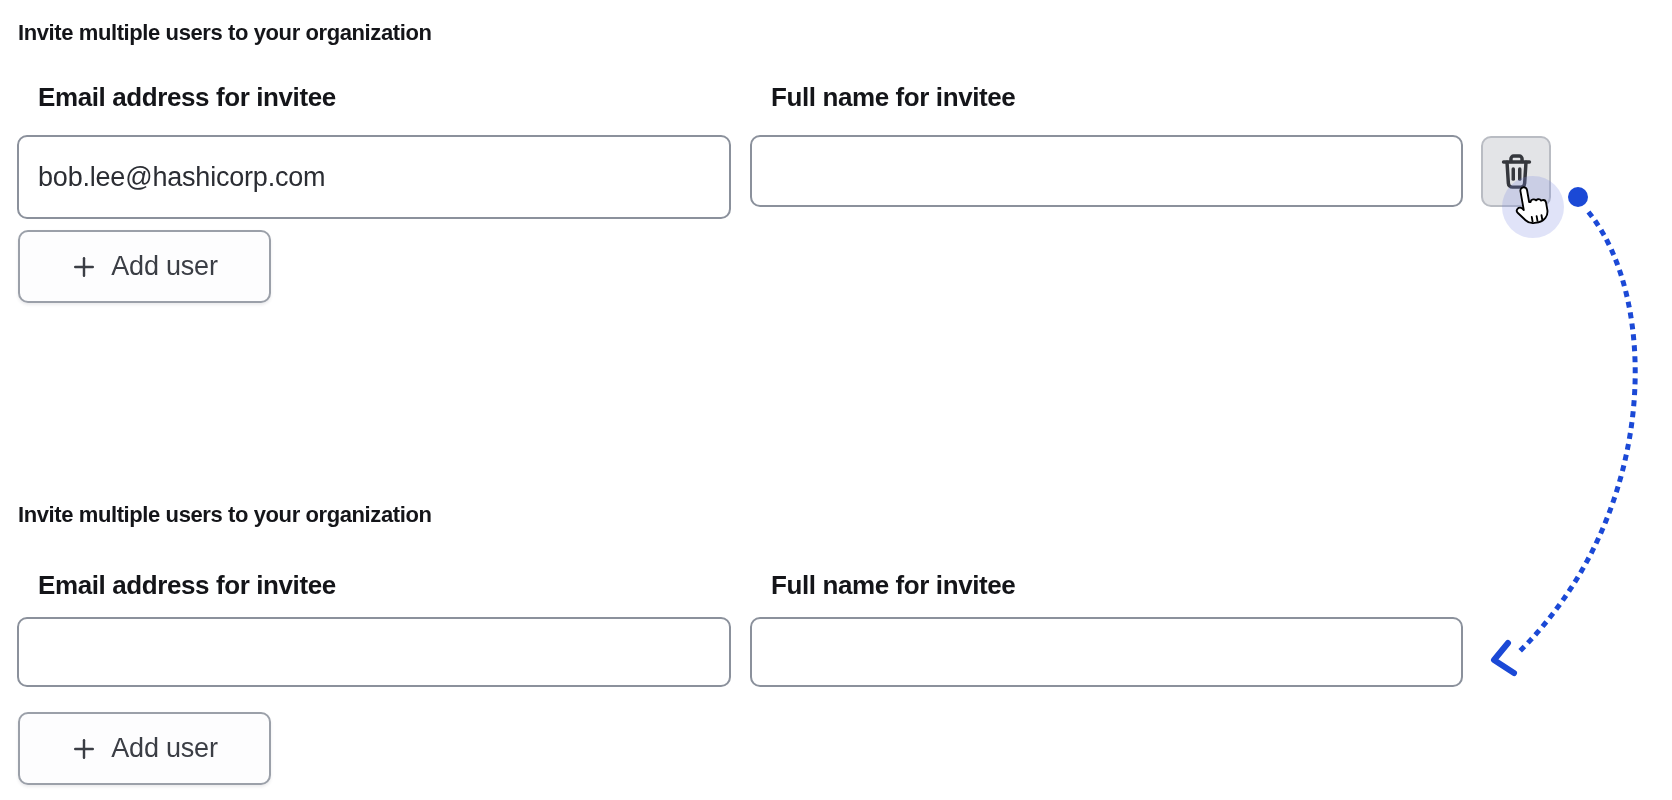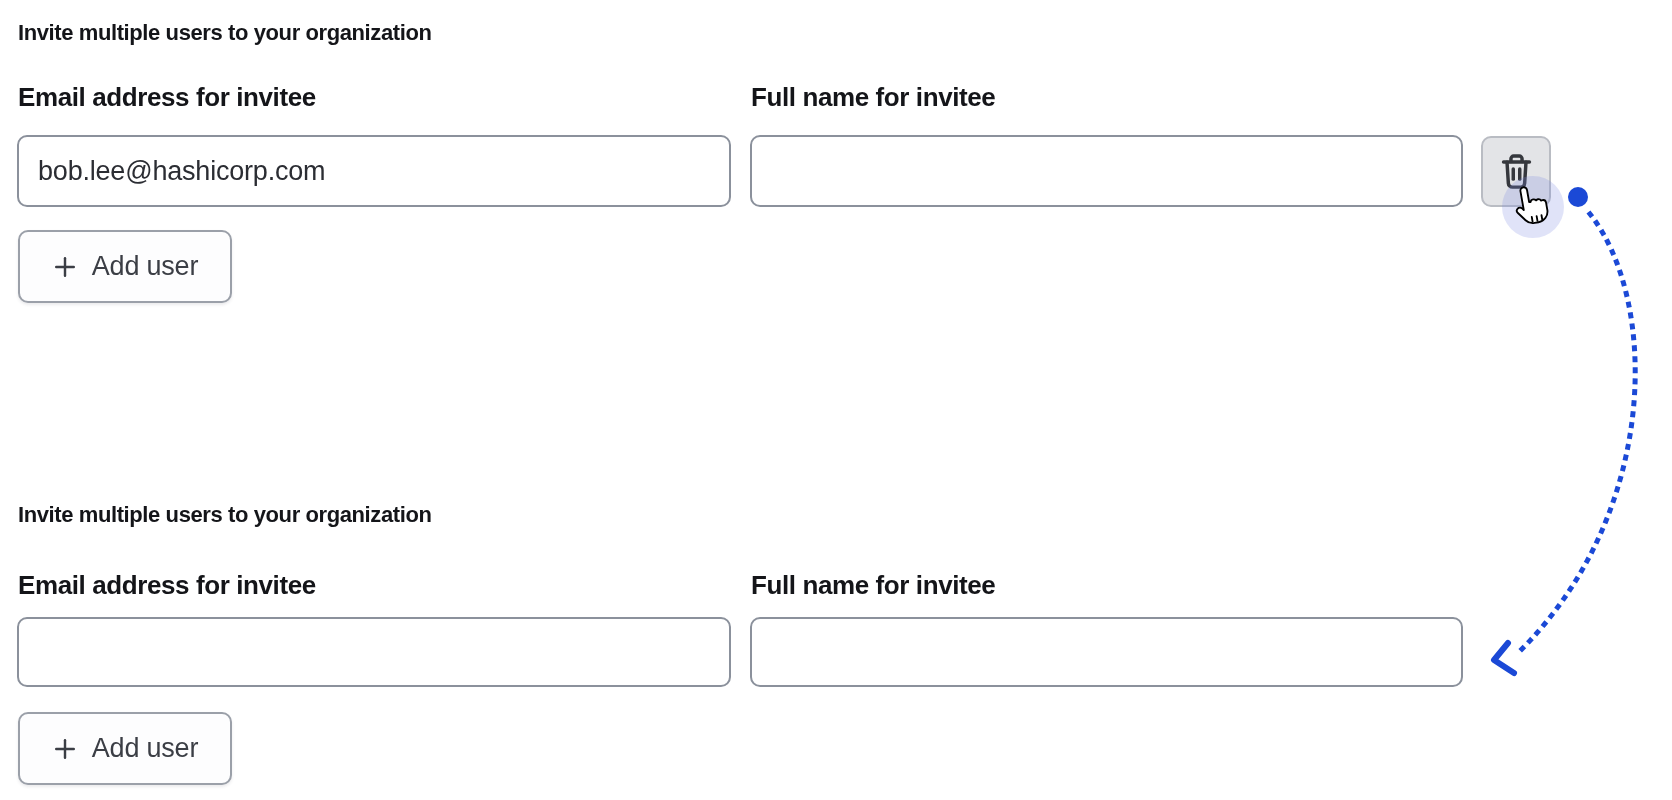--- a/index.html
+++ b/index.html
@@ -8,32 +8,32 @@
     font-family:"Liberation Sans","DejaVu Sans",sans-serif;
     color:var(--heading-text,#141519);
   }
   .abs{position:absolute;}
   .heading{
     font-size:22px;font-weight:700;letter-spacing:-0.4px;
     color:var(--heading-text,#141519);white-space:nowrap;
   }
   .field-label{
     font-size:26px;font-weight:700;letter-spacing:-0.4px;
-    color:var(--heading-text,#141519);white-space:nowrap;
+    color:var(--heading-text,#141519);white-space:nowrap;margin-left:20px;
   }
   .text-input{
     position:absolute;box-sizing:border-box;
     border:2px solid var(--input-border,#8b919c);
     border-radius:10px;background:#fff;
     font-family:inherit;font-size:27px;letter-spacing:-0.2px;
     color:var(--input-text,#2b2d33);
     padding:0 19px;outline:none;
   }
   .add-user-btn{
-    position:absolute;box-sizing:border-box;width:214px;height:73px;
+    position:absolute;box-sizing:border-box;width:253px;height:73px;
     border:2px solid var(--button-border,#9ba0a9);
     border-radius:10px;background:var(--button-bg,#fdfdfe);
     display:flex;align-items:center;justify-content:center;gap:14px;
     font-family:inherit;font-size:27px;letter-spacing:-0.2px;
     color:var(--button-text,#3b3e45);
     box-shadow:0 2px 3px rgba(55,60,75,0.10);
     cursor:pointer;padding:0;
   }
   .trash-btn{
     position:absolute;box-sizing:border-box;
@@ -70,21 +70,21 @@
 </head>
 <body>
 
 <div>
 
   <div class="abs heading" style="left:18px;top:20px">Invite multiple users to your organization</div>
 
   <div class="abs field-label" style="left:18px;top:82px">Email address for invitee</div>
   <div class="abs field-label" style="left:751px;top:82px">Full name for invitee</div>
 
-  <input class="text-input" style="left: 17px; top: 135px; width: 714px; height: 72px;" value="bob.lee@hashicorp.com">
+  <input class="text-input" style="left: 17px; top: 135px; width: 714px; height: 84px;" value="bob.lee@hashicorp.com">
   <input class="text-input" style="left: 750px; top: 135px; width: 713px; height: 72px;" value="">
 
   <button class="trash-btn">
     <span class="icon">
       <svg width="37" height="37" viewBox="0 0 16 16" fill="none" stroke="#35373d" stroke-width="1.5" stroke-linecap="round" stroke-linejoin="round">
         <path d="M2.4 3.9h11.2"></path>
         <path d="M5.6 3.7V2.5c0-.65.52-1.17 1.17-1.17h2.46c.65 0 1.17.52 1.17 1.17v1.2"></path>
         <path d="M3.9 4l.58 9.1c.06.93.83 1.65 1.76 1.65h3.52c.93 0 1.7-.72 1.76-1.65L12.1 4"></path>
         <path d="M6.6 6.9v4.4"></path>
         <path d="M9.4 6.9v4.4"></path>

